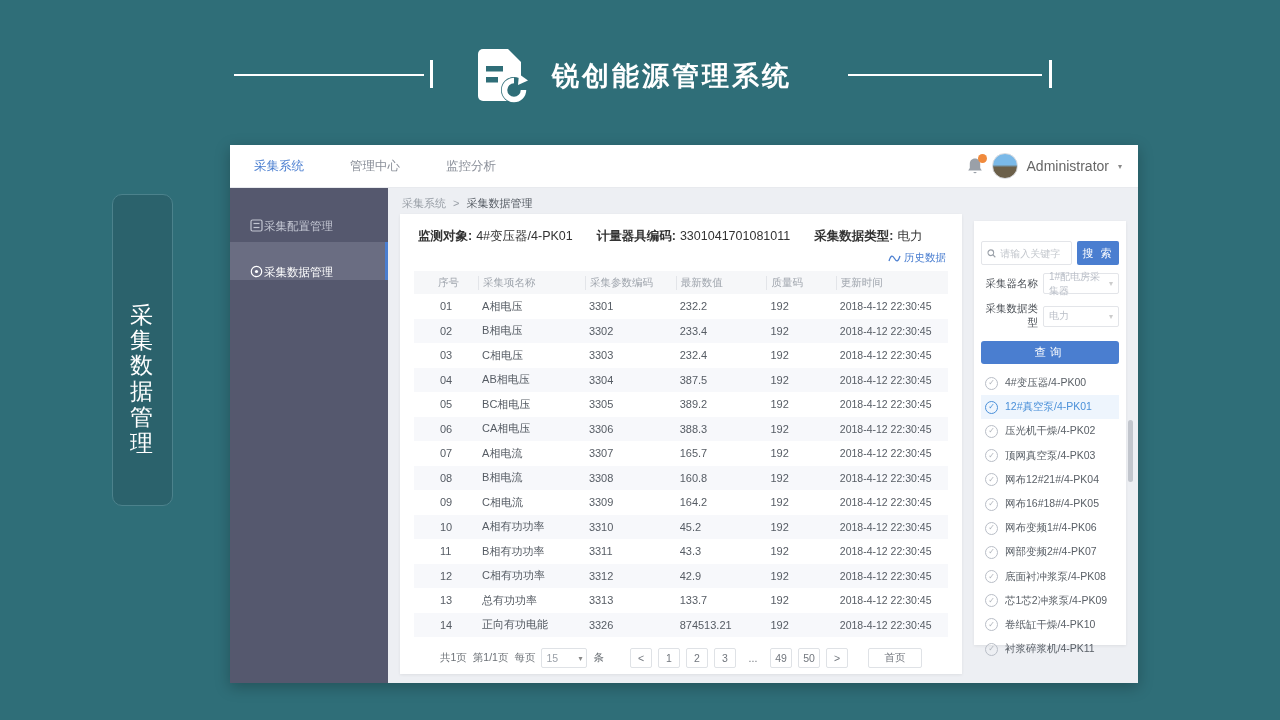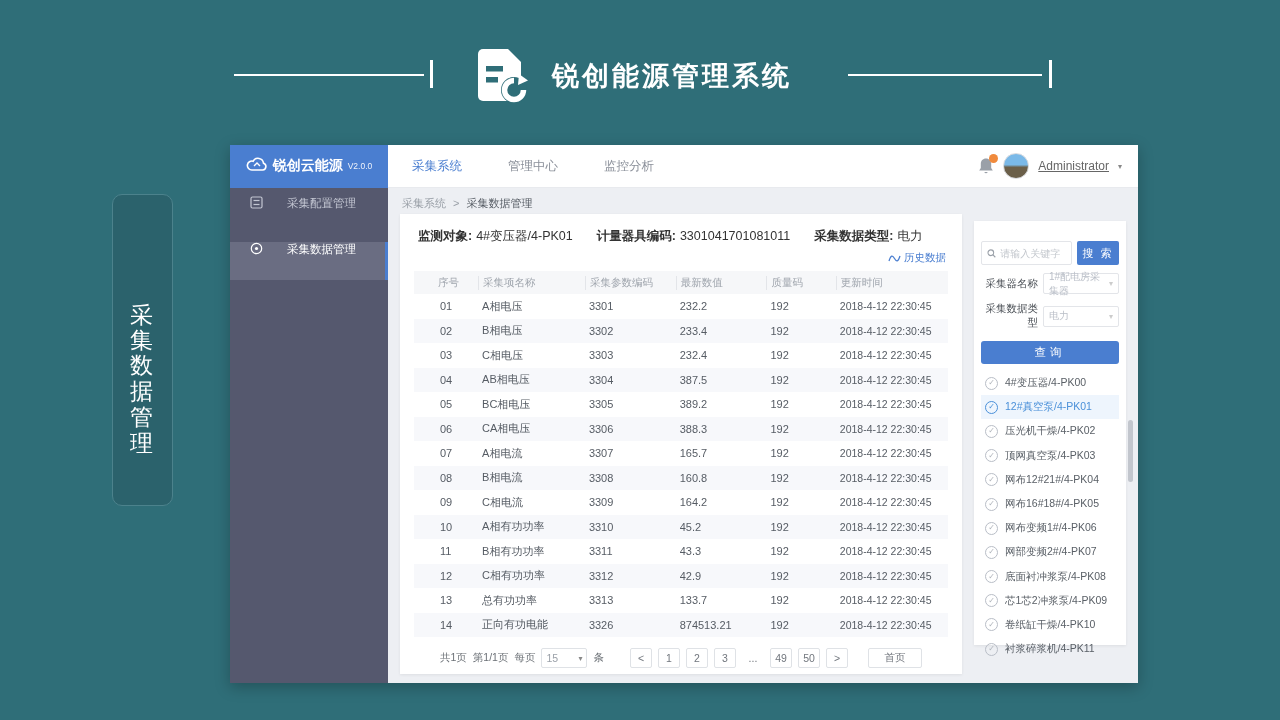--- a/index.html
+++ b/index.html
@@ -29,25 +29,25 @@
   .logo { width:158px; height:43px; background:#4a7ed0; color:#fff; display:flex; align-items:center; justify-content:center; gap:5px; flex:none; }
   .logo-name { font-size:14px; font-weight:bold; }
   .logo-ver { font-size:8.5px; opacity:.9; }
   .nav { display:flex; gap:46px; margin-left:24px; font-size:12.5px; color:#8a8f99; }
   .nav-item { cursor:pointer; }
   .nav-item.active { color:#4a7ed0; }
   .user { margin-left:auto; display:flex; align-items:center; gap:9px; padding-right:16px; }
   .bell-wrap { position:relative; width:16px; height:18px; }
   .badge { position:absolute; top:-3px; right:-4px; width:9px; height:9px; background:#f08a3c; border-radius:50%; }
   .avatar { width:26px; height:26px; border-radius:50%; background:linear-gradient(#7ab9e8 45%, #6b5f49 55%); border:1px solid #d8dade; }
-  .user-name { font-size:12px; color:#666;text-decoration:underline; }
+  .user-name { font-size:14px; color:#666; }
   .caret { font-size:8px; color:#888; }
 
   .sidebar { position:absolute; left:0; top:43px; width:158px; bottom:0; background:#55586e; }
-  .side-item { display:flex; align-items:flex-start; gap:24px; height:38px; padding-left:20px; color:#c3c6d2; font-size:11.5px; position:relative; margin-top:8px; cursor:pointer; }
+  .side-item { display:flex; align-items:flex-end; gap:1px; height:38px; padding-left:20px; color:#c3c6d2; font-size:11.5px; position:relative; margin-top:8px; cursor:pointer; }
   .side-item.active { background:#6a6d82; color:#fff; }
   .side-item.active::after { content:""; position:absolute; right:0; top:0; bottom:0; width:3px; background:#4a7ed0; }
 
   .content { position:absolute; left:158px; top:43px; right:0; bottom:0; background:#edeff3; }
   .crumb { position:absolute; left:14px; top:8px; font-size:11px; color:#9aa0a8; }
   .crumb .sep { margin:0 4px; }
   .crumb .cur { color:#565c64; }
 
   
   .card { position:absolute; left:12px; top:26px; width:562px; height:460px; background:#fff; box-shadow:0 1px 3px rgba(0,0,0,.07); }
@@ -111,30 +111,20 @@
 </div>
 <div class="banner-title">锐创能源管理系统</div>
 <div class="hline hl-right"></div>
 <div class="vtick vt-right"></div>
 
 <div class="side-tag">采集数据管理</div>
 
 <div class="window">
 
   <div class="win-header">
-    <div class="logo">
-      <span>
-        <svg width="22" height="15" viewBox="0 0 22 15">
-          <path d="M6 13 a4.5 4.5 0 1 1 1.2 -8.8 a5.5 5.5 0 0 1 10.3 2 a3.5 3.5 0 0 1 -0.8 6.8 z" fill="none" stroke="#ffffff" stroke-width="1.6"></path>
-          <path d="M8 9 l3 -3 l3 3" fill="none" stroke="#ffffff" stroke-width="1.4"></path>
-        </svg>
-      </span>
-      <span class="logo-name">锐创云能源</span>
-      <span class="logo-ver">V2.0.0</span>
-    </div>
     <div class="nav">
       <span class="nav-item active">采集系统</span>
       <span class="nav-item">管理中心</span>
       <span class="nav-item">监控分析</span>
     </div>
     <div class="user">
       <span class="bell-wrap">
         <svg width="16" height="18" viewBox="0 0 16 18">
           <path d="M8 1.5 c-3.2 0 -5.2 2.3 -5.2 5.3 v4.2 l-1.6 2.6 h13.6 l-1.6 -2.6 v-4.2 c0 -3 -2 -5.3 -5.2 -5.3 z" fill="#9aa0a8"></path>
           <path d="M6.3 15 a1.8 1.8 0 0 0 3.4 0 z" fill="#9aa0a8"></path>

